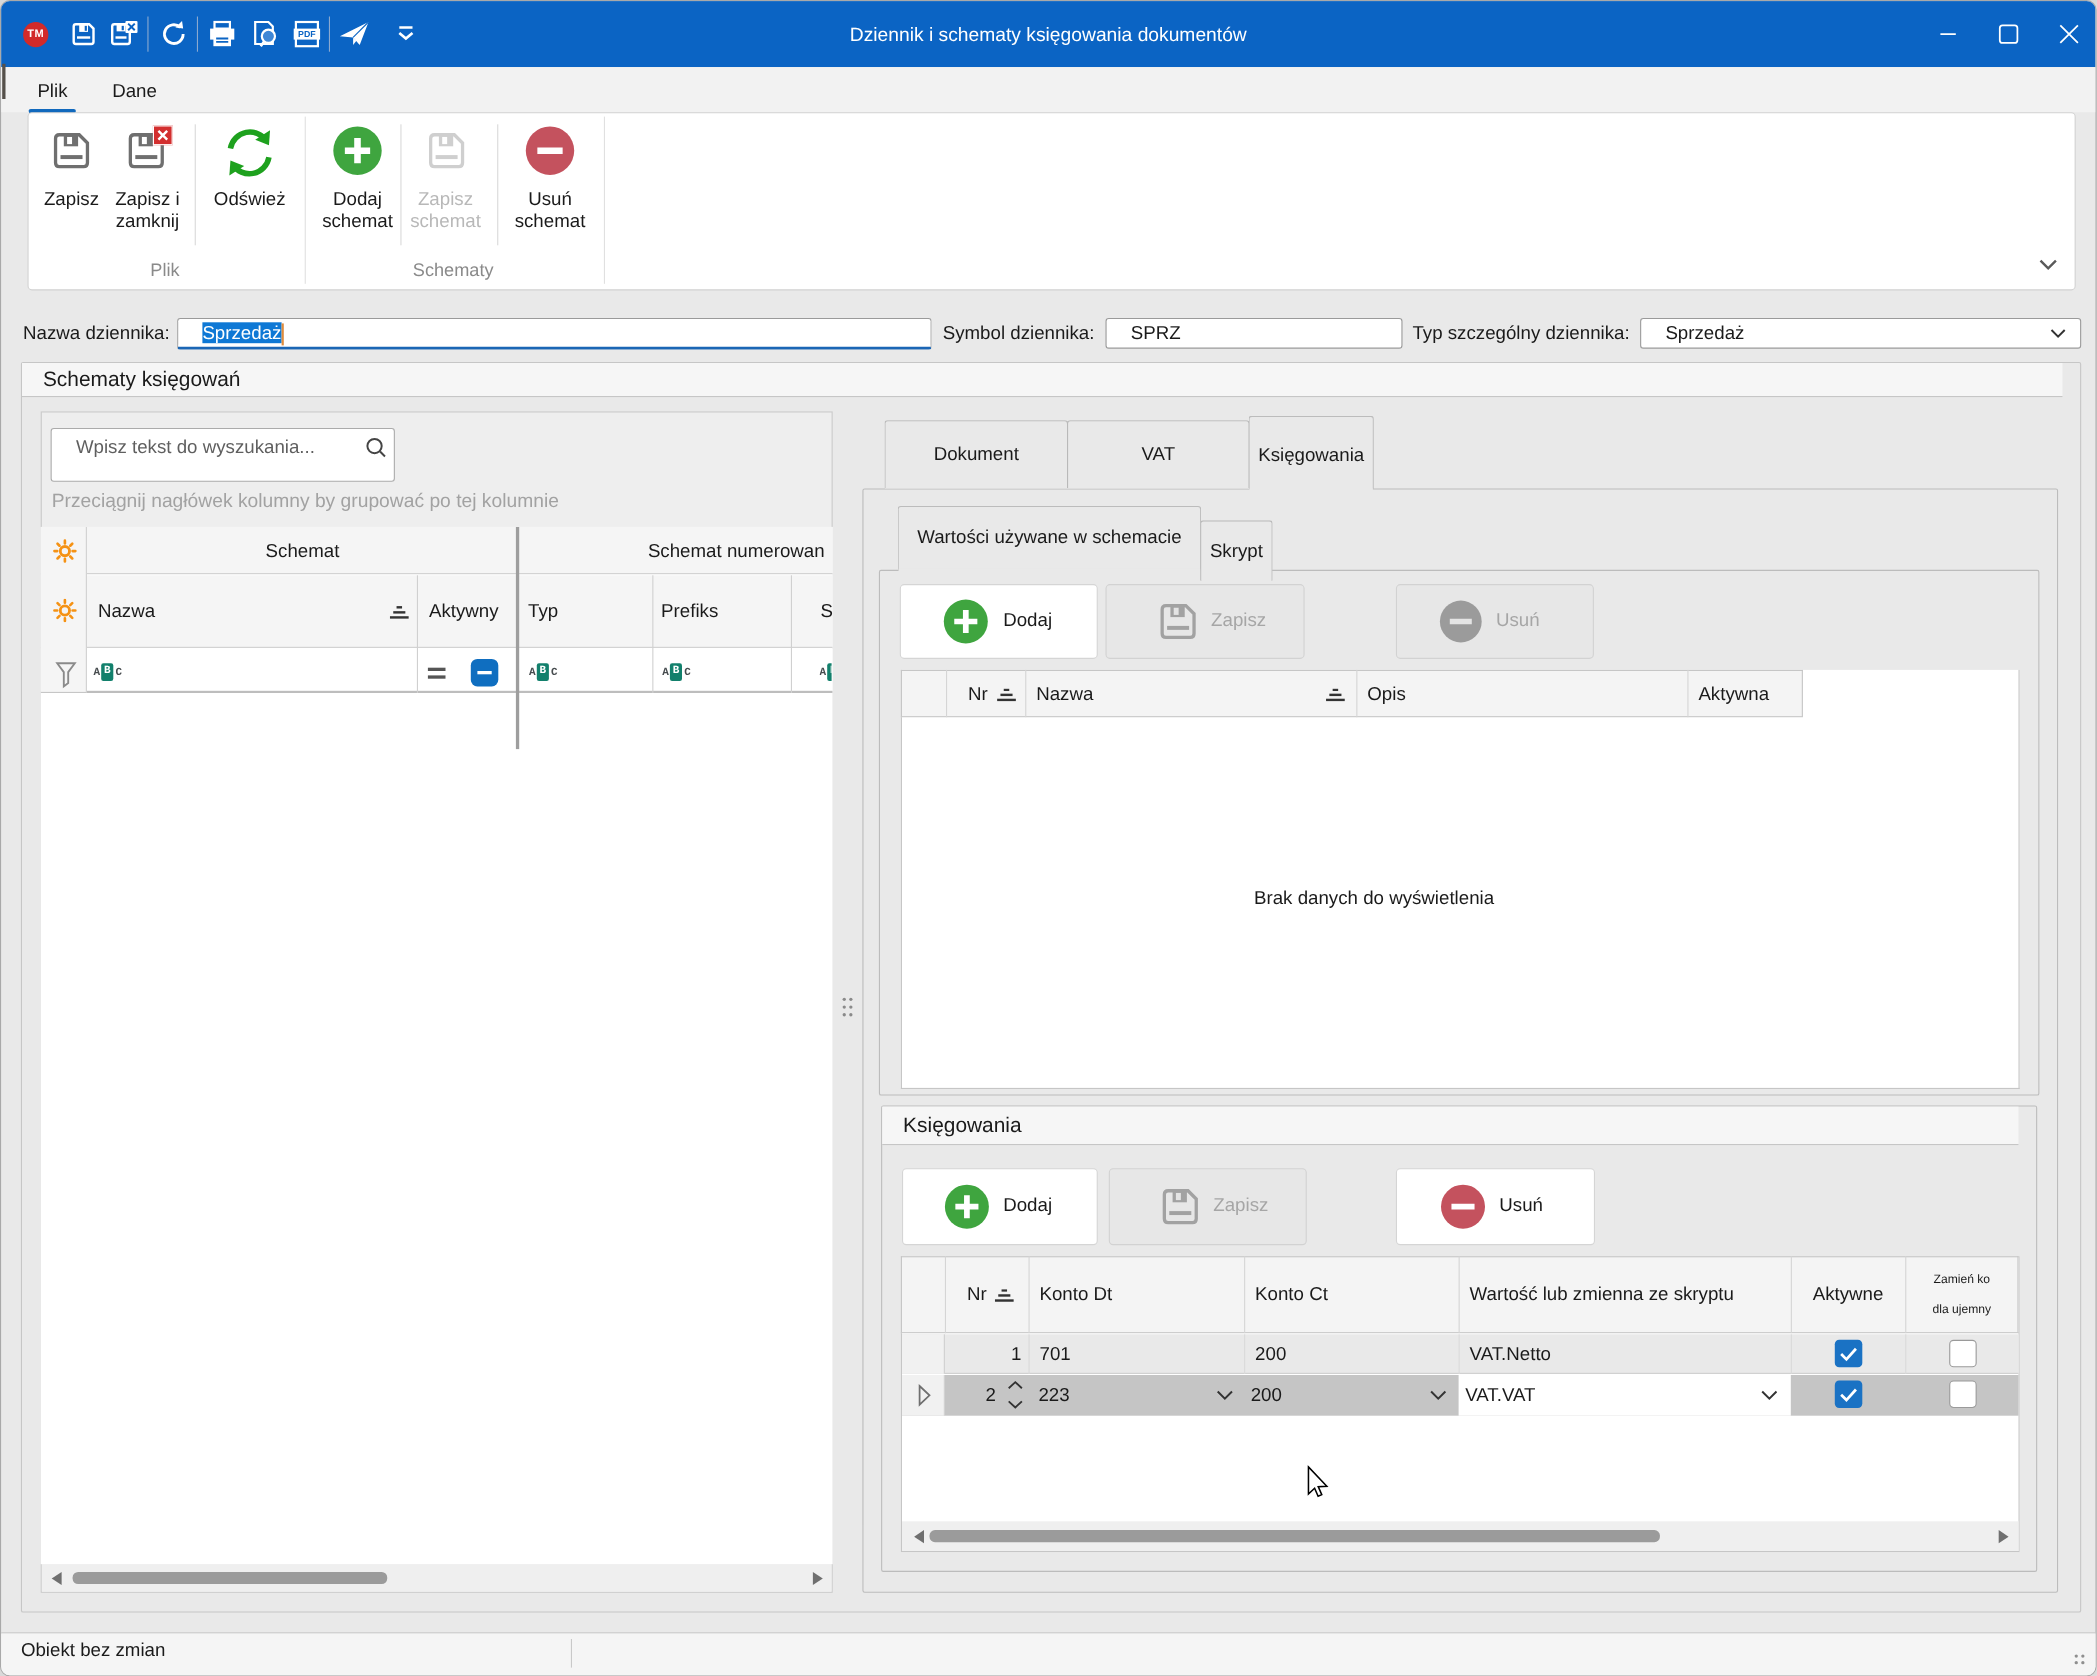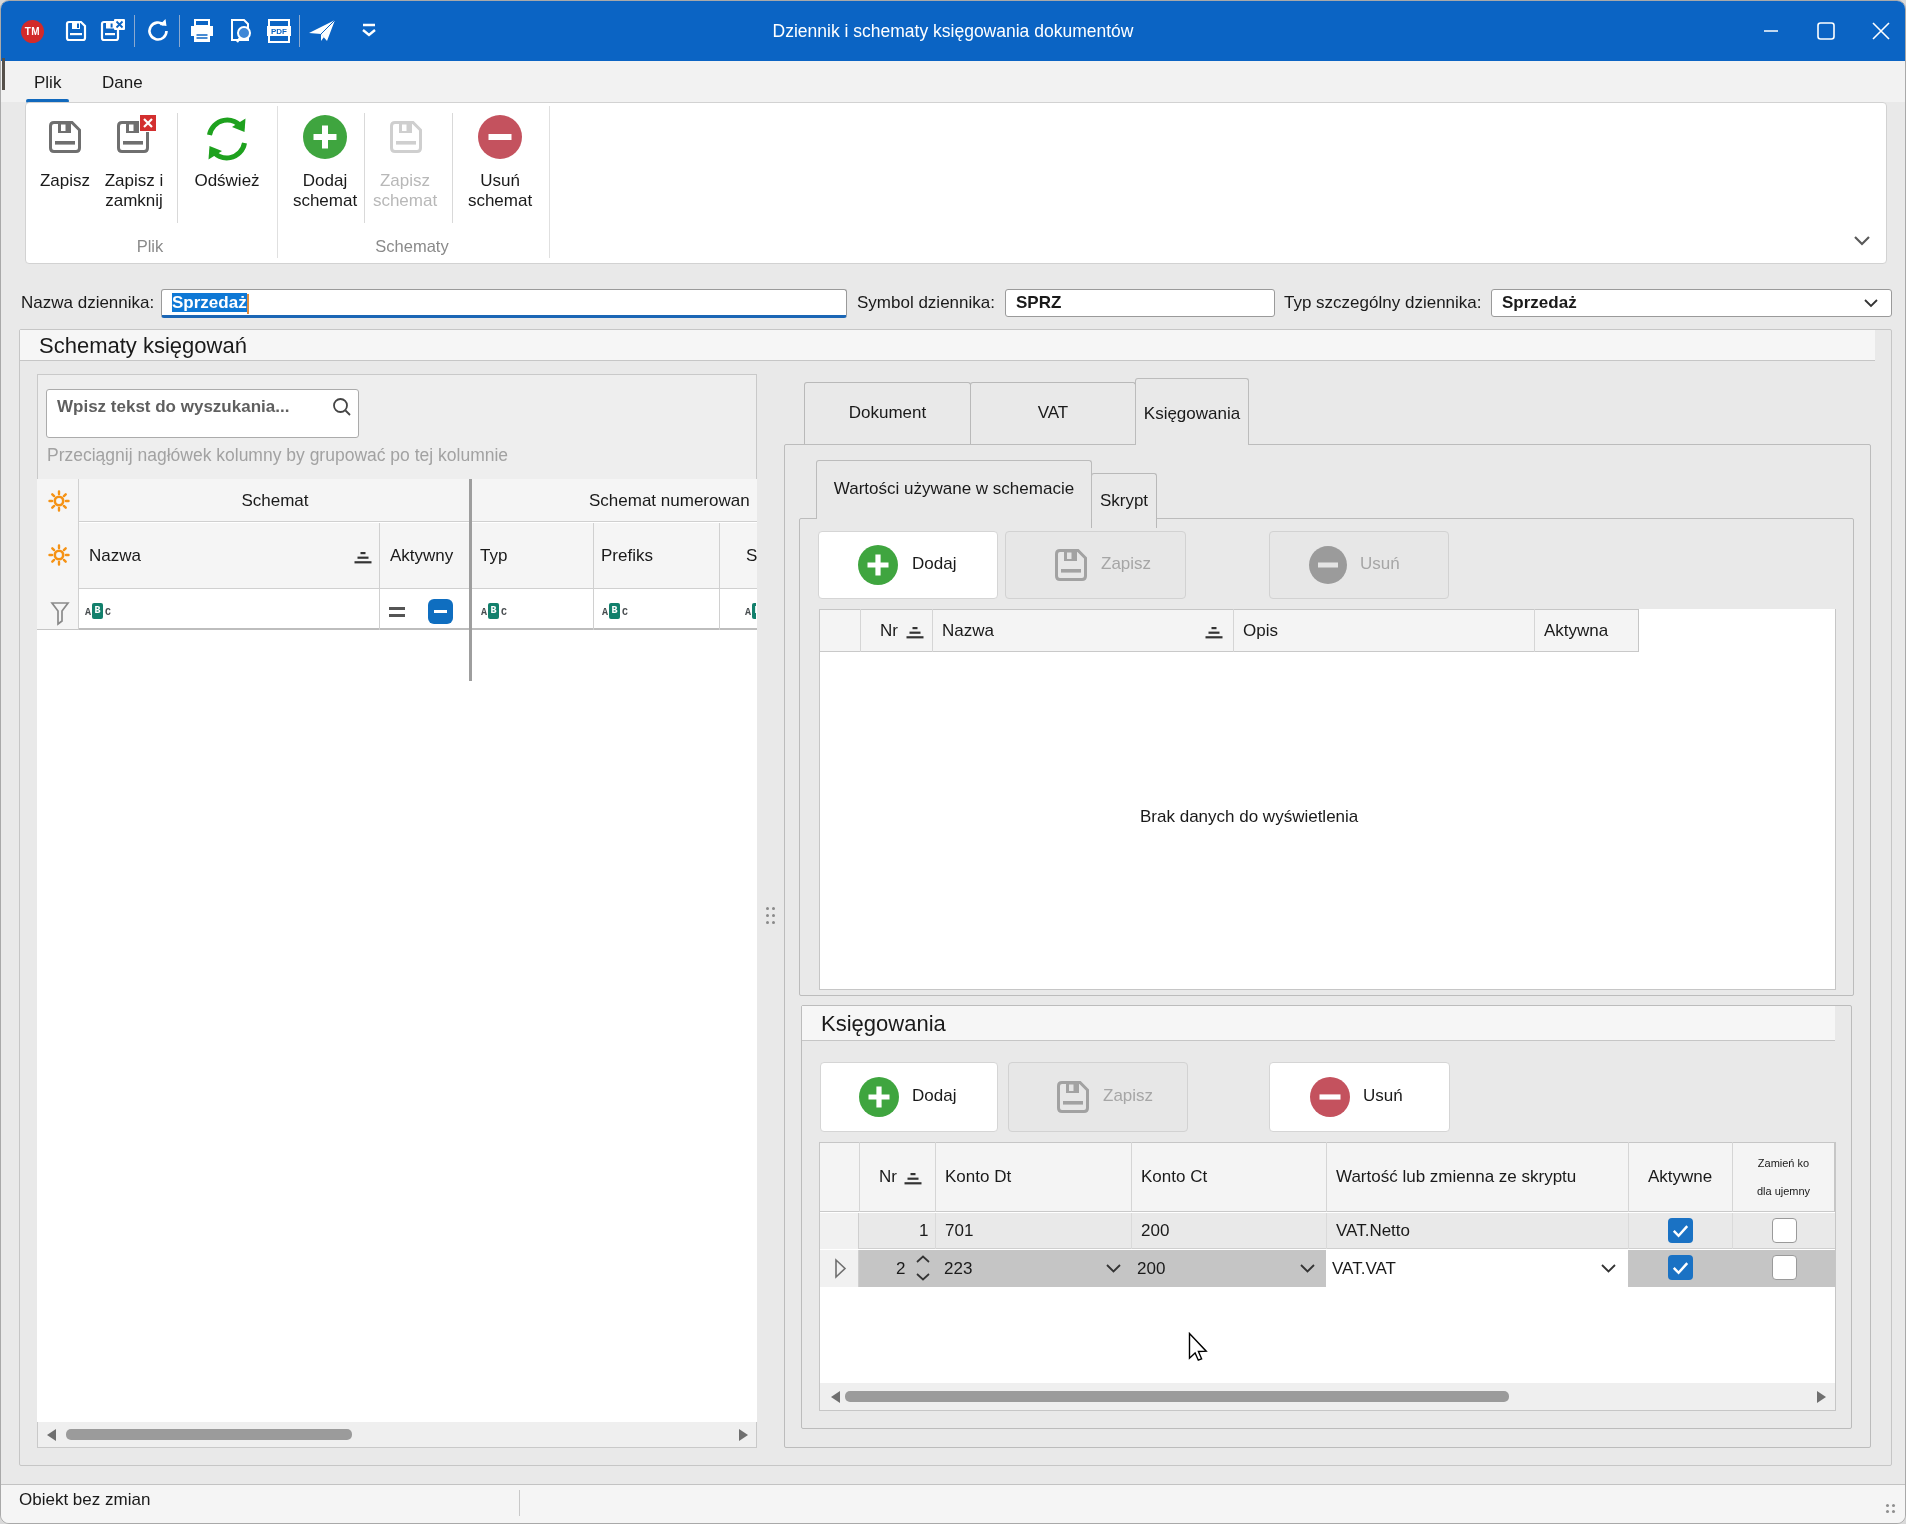--- a/index.html
+++ b/index.html
@@ -15,24 +15,24 @@
   .mtab { position:absolute; top:60px; height:41px; line-height:44px; font-size:17px; color:#1a1a1a; }
   .munderline { position:absolute; left:25px; top:98px; width:43px; height:3px; background:#1169bd; border-radius:2px; }
   
   .ribbon { position:absolute; left:24px; top:101px; width:1862px; height:162px; background:#fff; border:1px solid #d2d2d2; border-radius:4px; }
   .rlabel { position:absolute; text-align:center; font-size:17px; color:#1a1a1a; }
   .rgroup { position:absolute; top:130px; text-align:center; font-size:16.5px; color:#8a8a8a; }
   .rsep { position:absolute; top:8px; width:1px; height:108px; background:#d9d9d9; }
   .gray { color:#b8b8b8; }
   
   .flabel { position:absolute; font-size:17px; height:27px; line-height:27px; }
-  .input { position:absolute; height:28px; background:#fff; border:1px solid #9a9a9a; border-radius:3px; font-size:17px; line-height:26px; padding-left:10px;font-weight:bold; }
+  .input { position:absolute; height:28px; background:#fff; border:1px solid #9a9a9a; border-radius:3px; font-size:17px; line-height:26px; padding-left:22px; }
   
   .gbox { position:absolute; border:1px solid #c6c6c6; background:#e9e9e9; border-radius:2px; }
-  .gboxhdr { position:absolute; left:0; top:0; right:16px; background:#f6f6f6; border-bottom:1px solid #c6c6c6; font-size:22px; }
+  .gboxhdr { position:absolute; left:0; top:0; right:16px; background:#f6f6f6; border-bottom:1px solid #c6c6c6; font-size:19px; }
   .panel { position:absolute; border:1px solid #c9c9c9; background:#eeeeee; }
   
   .tab { position:absolute; background:#e9e9e9; border:1px solid #b9b9b9; border-bottom:none; border-radius:3px 3px 0 0; text-align:center; font-size:17px; }
   
   .btn { position:absolute; height:68px; border-radius:4px; font-size:17px; }
   .btn.enabled { background:#fff; border:1px solid #d5d5d5; }
   .btn.disabled { background:#e7e7e7; border:1px solid #d2d2d2; color:#a6a6a6; }
   
   .gridhdr { background:#f5f5f5; }
   .scrollthumb { background:#9b9b9b; border-radius:5px; }

